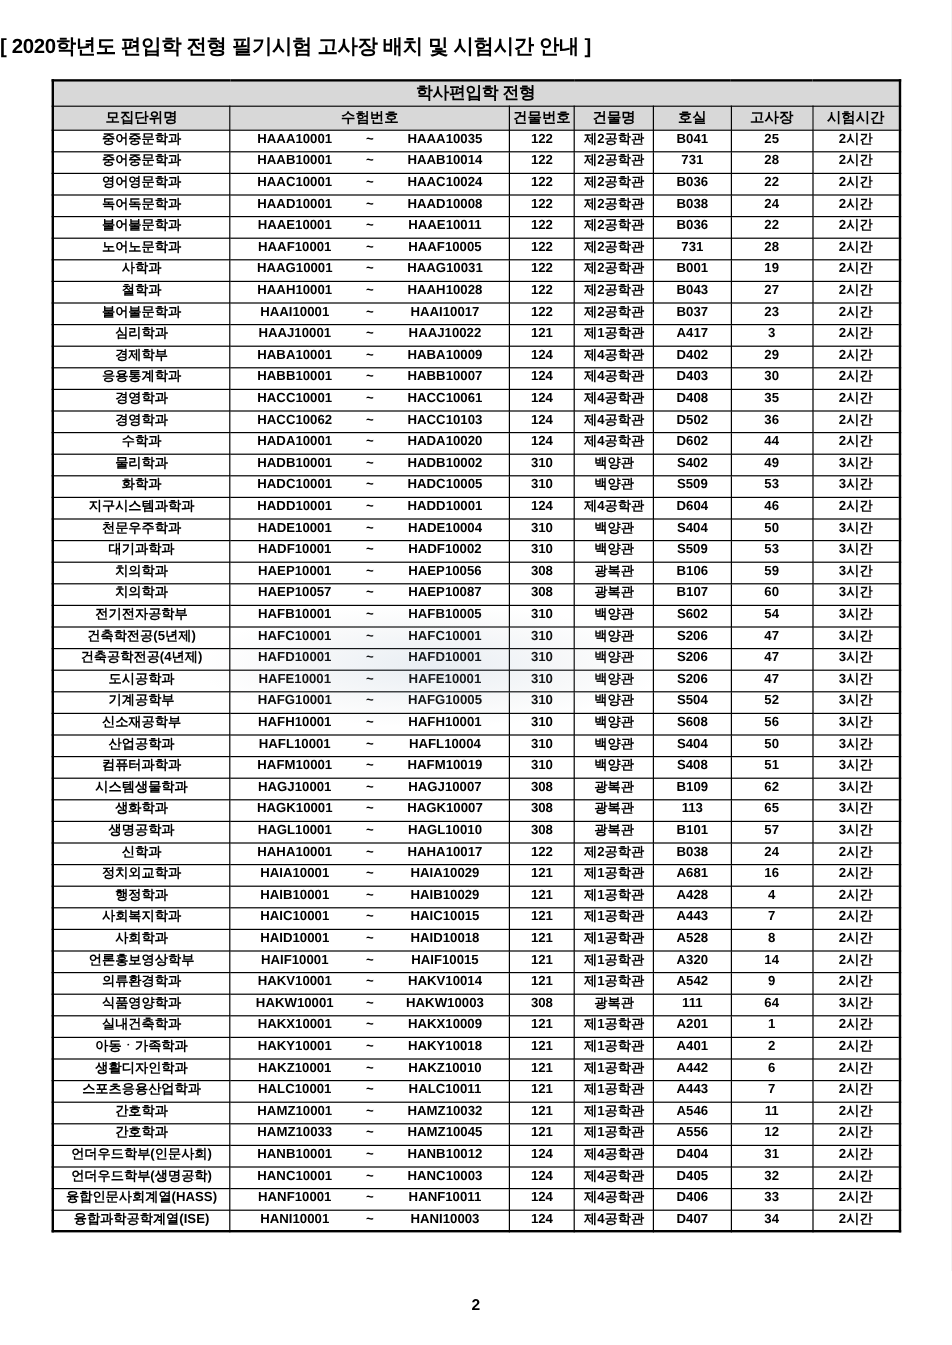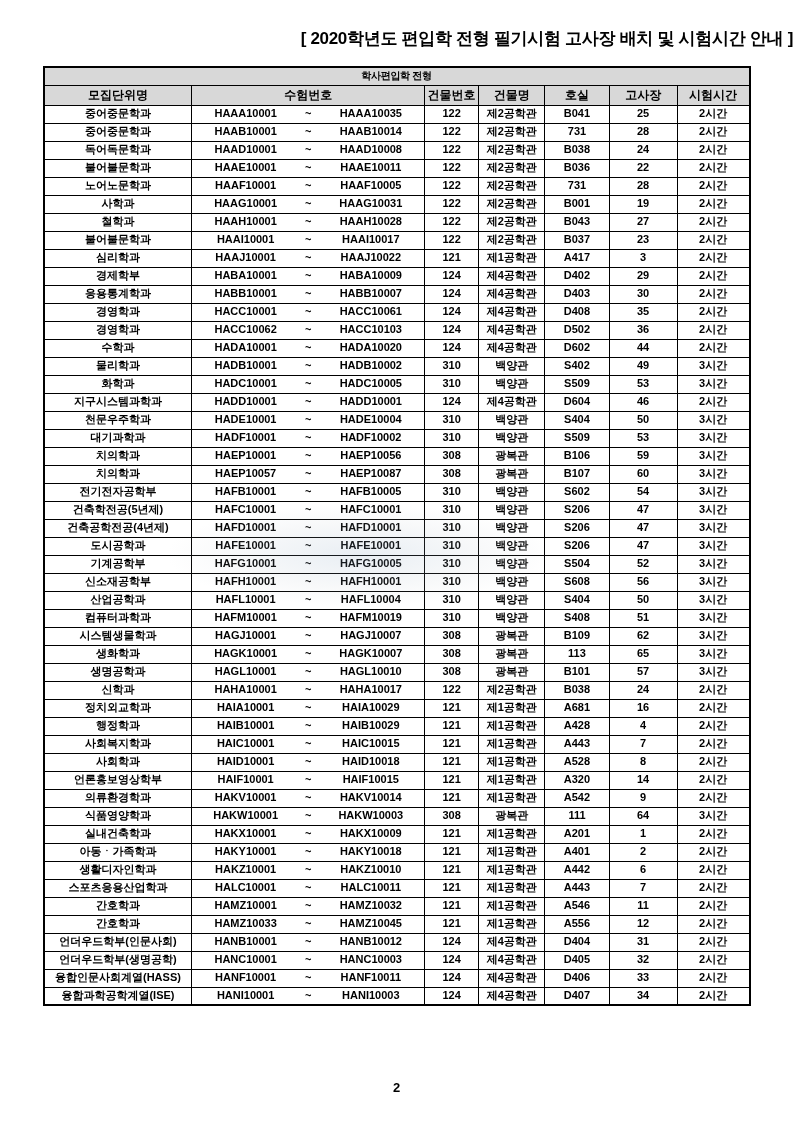--- a/index.html
+++ b/index.html
@@ -8,21 +8,21 @@
   .page {
     position: relative;
     width: 793px;
     height: 1121px;
     margin: 0 auto;
     background: #ffffff;
     overflow: hidden;
   }
   .doc-title {
     padding-top: 27px;
-    text-align: right;
+    text-align: left;
     font-size: 17px;
     font-weight: 700;
     color: #000;
     letter-spacing: -0.3px;
   }
   table.exam-table {
     width: 708px;
     margin: 16px auto 0 auto;
     border-collapse: collapse;
     table-layout: fixed;
@@ -36,21 +36,21 @@
     vertical-align: middle;
     font-weight: 700;
     padding: 1px 2px;
     height: 18px;
     line-height: 1.25;
     white-space: nowrap;
     overflow: hidden;
   }
   th.section-header {
     background: #d8d8d8;
-    font-size: 10px;
+    font-size: 14px;
     height: 24px;
     letter-spacing: -0.3px;
   }
   tr.col-header th {
     background: #d8d8d8;
     font-size: 12px;
     height: 20px;
   }
   td.num-cell { padding: 1px 0; margin-top: 25px; }
   .num-wrap { display: flex; width: 100%; }
@@ -133,20 +133,35 @@
         <span class="num-end">HAAB10014</span>
       </span>
     </td>
     <td>122</td>
     <td>제2공학관</td>
     <td>731</td>
     <td>28</td>
     <td>2시간</td>
   </tr>
         <tr>
+    <td>영어영문학과</td>
+    <td class="num-cell">
+      <span class="num-wrap">
+        <span class="num-start">HAAC10001</span>
+        <span class="tilde">~</span>
+        <span class="num-end">HAAC10024</span>
+      </span>
+    </td>
+    <td>122</td>
+    <td>제2공학관</td>
+    <td>B036</td>
+    <td>22</td>
+    <td>2시간</td>
+  </tr>
+        <tr>
     <td>독어독문학과</td>
     <td class="num-cell">
       <span class="num-wrap">
         <span class="num-start">HAAD10001</span>
         <span class="tilde">~</span>
         <span class="num-end">HAAD10008</span>
       </span>
     </td>
     <td>122</td>
     <td>제2공학관</td>

